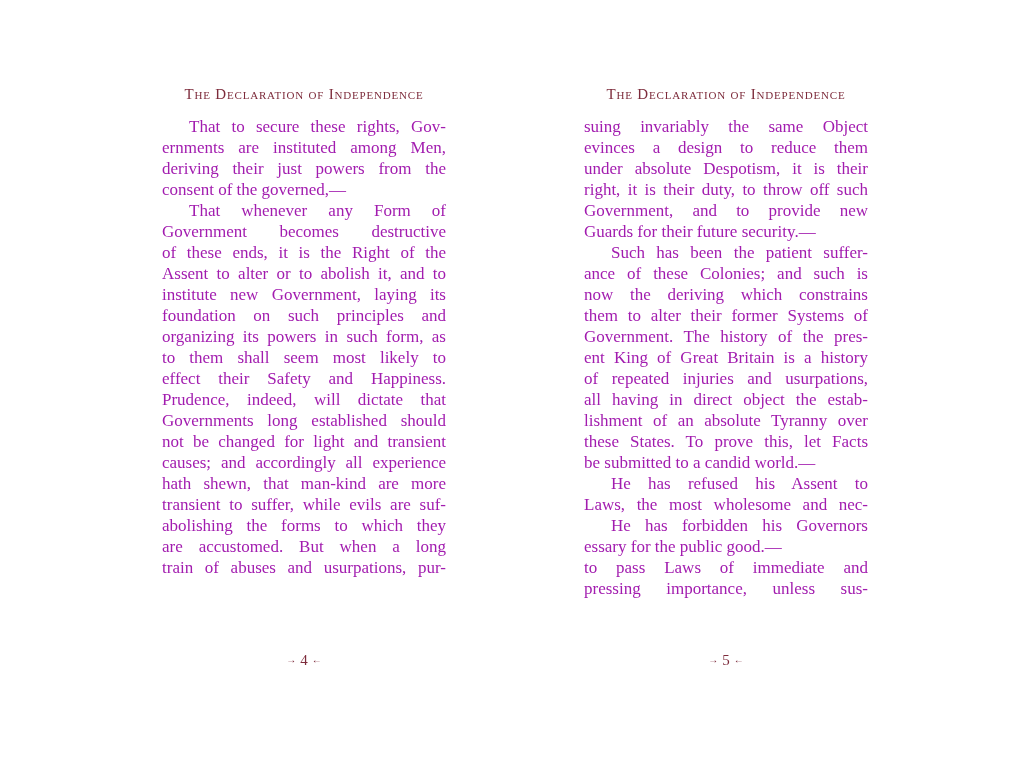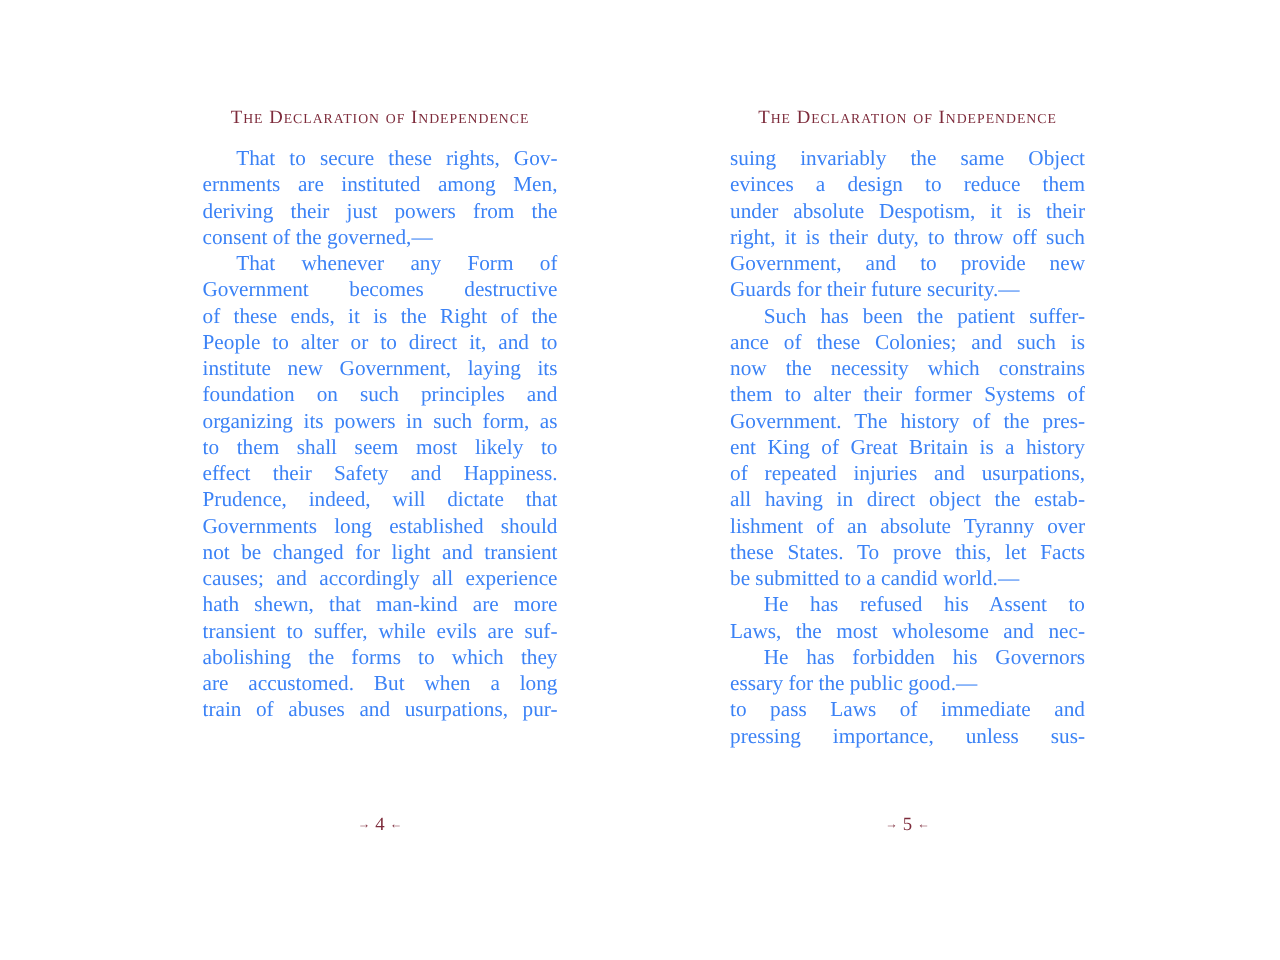--- a/index.html
+++ b/index.html
@@ -23,21 +23,21 @@
     text-align: center;
     font-variant: small-caps;
     font-size: 15px;
     letter-spacing: 0.8px;
     color: #7d2b3b;
     line-height: 18px;
     white-space: nowrap;
   }
   .body-text {
     margin-top: 13px;
-    color: #3b82f6;
+    color: #a21caf;
     font-size: 17px;
     line-height: 21px;
   }
   .line {
     text-align: justify;
     text-align-last: justify;
     white-space: normal;
     height: 21px;
     overflow: hidden;
   }
@@ -72,21 +72,21 @@
   <div class="page left">
     <div class="running-header">The Declaration of Independence</div>
     <div class="body-text">
         <div class="line indent">That to secure these rights, Gov-</div>
         <div class="line">ernments are instituted among Men,</div>
         <div class="line">deriving their just powers from the</div>
         <div class="line endline">consent of the governed,—</div>
         <div class="line indent">That whenever any Form of</div>
         <div class="line">Government becomes destructive</div>
         <div class="line">of these ends, it is the Right of the</div>
-        <div class="line">People to alter or to direct it, and to</div>
+        <div class="line">Assent to alter or to abolish it, and to</div>
         <div class="line">institute new Government, laying its</div>
         <div class="line">foundation on such principles and</div>
         <div class="line">organizing its powers in such form, as</div>
         <div class="line">to them shall seem most likely to</div>
         <div class="line">effect their Safety and Happiness.</div>
         <div class="line">Prudence, indeed, will dictate that</div>
         <div class="line">Governments long established should</div>
         <div class="line">not be changed for light and transient</div>
         <div class="line">causes; and accordingly all experience</div>
         <div class="line">hath shewn, that man-kind are more</div>
@@ -104,21 +104,21 @@
     <div class="running-header">The Declaration of Independence</div>
     <div class="body-text">
         <div class="line">suing invariably the same Object</div>
         <div class="line">evinces a design to reduce them</div>
         <div class="line">under absolute Despotism, it is their</div>
         <div class="line">right, it is their duty, to throw off such</div>
         <div class="line">Government, and to provide new</div>
         <div class="line endline">Guards for their future security.—</div>
         <div class="line indent">Such has been the patient suffer-</div>
         <div class="line">ance of these Colonies; and such is</div>
-        <div class="line">now the necessity which constrains</div>
+        <div class="line">now the deriving which constrains</div>
         <div class="line">them to alter their former Systems of</div>
         <div class="line">Government. The history of the pres-</div>
         <div class="line">ent King of Great Britain is a history</div>
         <div class="line">of repeated injuries and usurpations,</div>
         <div class="line">all having in direct object the estab-</div>
         <div class="line">lishment of an absolute Tyranny over</div>
         <div class="line">these States. To prove this, let Facts</div>
         <div class="line endline">be submitted to a candid world.—</div>
         <div class="line indent">He has refused his Assent to</div>
         <div class="line">Laws, the most wholesome and nec-</div>

